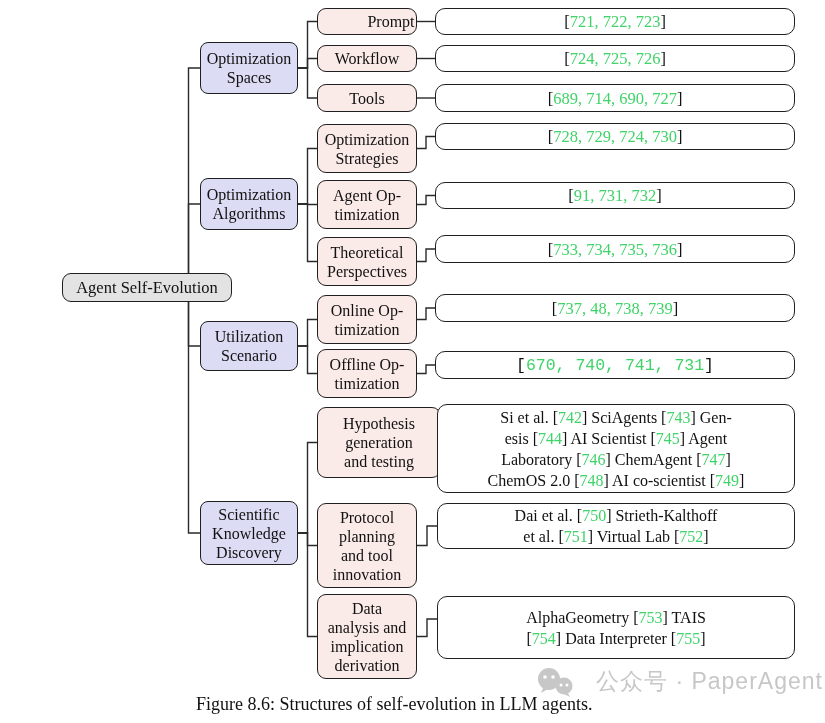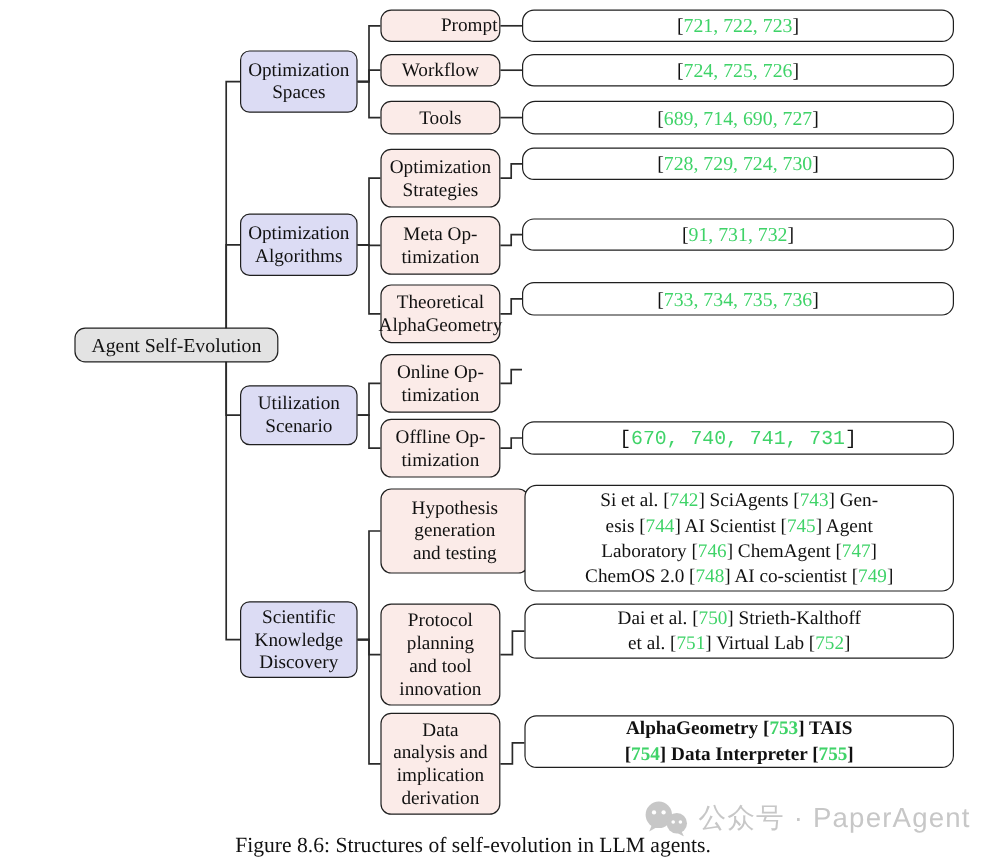--- a/index.html
+++ b/index.html
@@ -46,21 +46,21 @@
   }
   .leaf.rich{font-size:16px;line-height:21px;}
   .cite{color:var(--cite,#3fd368);}
   #caption{
     position:absolute;left:196px;top:694px;
     font-size:18px;color:#111111;
     font-family:"Liberation Serif","DejaVu Serif",serif;
   }
   #watermark{
     position:absolute;left:534px;top:666px;
-    display:flex;align-items:center;gap:6px;
+    display:flex;align-items:center;gap:20px;
     color:var(--wm,#c7c7c7);
     font-family:"Liberation Sans","DejaVu Sans",sans-serif;
     font-size:23px;letter-spacing:1px;
   }
   
   #n-root{left:19px;top:273px;width:170px;height:29px;margin-left:43px;}
   #n-spaces{left:200px;top:42px;width:98px;height:52px;}
   #n-algorithms{left:200px;top:178px;width:98px;height:52px;}
   #n-scenario{left:200px;top:321px;width:98px;height:50px;}
   #n-discovery{left:200px;top:501px;width:98px;height:64px;}
@@ -70,29 +70,29 @@
   #n-optstrat{left:317px;top:124px;width:100px;height:49px;}
   #n-metaopt{left:317px;top:180px;width:100px;height:49px;}
   #n-theoretical{left:317px;top:237px;width:100px;height:49px;}
   #n-onlineopt{left:317px;top:295px;width:100px;height:49px;}
   #n-offlineopt{left:317px;top:349px;width:100px;height:49px;}
   #n-hypothesis{left:317px;top:407px;width:124px;height:71px;}
   #n-protocol{left:317px;top:503px;width:100px;height:85px;}
   #n-dataanalysis{left:317px;top:594px;width:100px;height:85px;}
   #n-p721{left:435px;top:8px;width:360px;height:27px;}
   #n-p724{left:435px;top:45px;width:360px;height:27px;}
-  #n-p689{left:435px;top:84px;width:360px;height:28px;border-radius:11px;}
+  #n-p689{left:435px;top:84px;width:360px;height:28px;}
   #n-p728{left:435px;top:123px;width:360px;height:27px;}
   #n-p91{left:435px;top:182px;width:360px;height:27px;}
   #n-p733{left:435px;top:235px;width:360px;height:28px;}
   #n-p737{left:435px;top:294px;width:360px;height:28px;}
   #n-p670{left:435px;top:351px;width:360px;height:28px;font-family:Liberation Mono, monospace;}
   #n-hypbox{left:437px;top:404px;width:358px;height:89px;}
   #n-protbox{left:437px;top:503px;width:358px;height:46px;}
-  #n-databox{left:437px;top:596px;width:358px;height:44px;font-weight:bold;}
+  #n-databox{left:437px;top:596px;width:358px;height:63px;}
 </style>
 </head>
 <body>
 
 <div id="diagram">
   <svg id="connectors" xmlns="http://www.w3.org/2000/svg">
       <path d="M 177 287.5 H 188.5 V 68 H 200" fill="none" stroke="#2a2a2a" stroke-width="1.4"></path>
       <path d="M 177 287.5 H 188.5 V 204 H 200" fill="none" stroke="#2a2a2a" stroke-width="1.4"></path>
       <path d="M 177 287.5 H 188.5 V 346 H 200" fill="none" stroke="#2a2a2a" stroke-width="1.4"></path>
       <path d="M 177 287.5 H 188.5 V 533 H 200" fill="none" stroke="#2a2a2a" stroke-width="1.4"></path>
@@ -130,24 +130,24 @@
 Scenario</div>
   <div class="node l1" id="n-discovery">Scientific
 Knowledge
 Discovery</div>
 
   <div class="node l2" id="n-prompt">Prompt</div>
   <div class="node l2" id="n-workflow">Workflow</div>
   <div class="node l2" id="n-tools">Tools</div>
   <div class="node l2" id="n-optstrat">Optimization
 Strategies</div>
-  <div class="node l2" id="n-metaopt">Meta Op-
+  <div class="node l2" id="n-metaopt">Agent Op-
 timization</div>
   <div class="node l2" id="n-theoretical">Theoretical
-AlphaGeometry</div>
+Perspectives</div>
   <div class="node l2" id="n-onlineopt">Online Op-
 timization</div>
   <div class="node l2" id="n-offlineopt">Offline Op-
 timization</div>
   <div class="node l2" id="n-hypothesis">Hypothesis
 generation
 and testing</div>
   <div class="node l2" id="n-protocol">Protocol
 planning
 and tool
@@ -167,20 +167,23 @@
       <div><span>[</span><span class="cite">689, 714, 690, 727</span><span>]</span></div>
     </div>
   <div class="node leaf" id="n-p728">
       <div><span>[</span><span class="cite">728, 729, 724, 730</span><span>]</span></div>
     </div>
   <div class="node leaf" id="n-p91">
       <div><span>[</span><span class="cite">91, 731, 732</span><span>]</span></div>
     </div>
   <div class="node leaf" id="n-p733">
       <div><span>[</span><span class="cite">733, 734, 735, 736</span><span>]</span></div>
+    </div>
+  <div class="node leaf" id="n-p737">
+      <div><span>[</span><span class="cite">737, 48, 738, 739</span><span>]</span></div>
     </div>
   <div class="node leaf" id="n-p670">
       <div><span>[</span><span class="cite">670, 740, 741, 731</span><span>]</span></div>
     </div>
   <div class="node leaf rich" id="n-hypbox">
       <div><span>Si et al. [</span><span class="cite">742</span><span>] SciAgents [</span><span class="cite">743</span><span>] Gen-</span><br><span>esis [</span><span class="cite">744</span><span>] AI Scientist [</span><span class="cite">745</span><span>] Agent</span><br><span>Laboratory [</span><span class="cite">746</span><span>] ChemAgent [</span><span class="cite">747</span><span>]</span><br><span>ChemOS 2.0 [</span><span class="cite">748</span><span>] AI co-scientist [</span><span class="cite">749</span><span>]</span></div>
     </div>
   <div class="node leaf rich" id="n-protbox">
       <div><span>Dai et al. [</span><span class="cite">750</span><span>] Strieth-Kalthoff</span><br><span>et al. [</span><span class="cite">751</span><span>] Virtual Lab [</span><span class="cite">752</span><span>]</span></div>
     </div>

